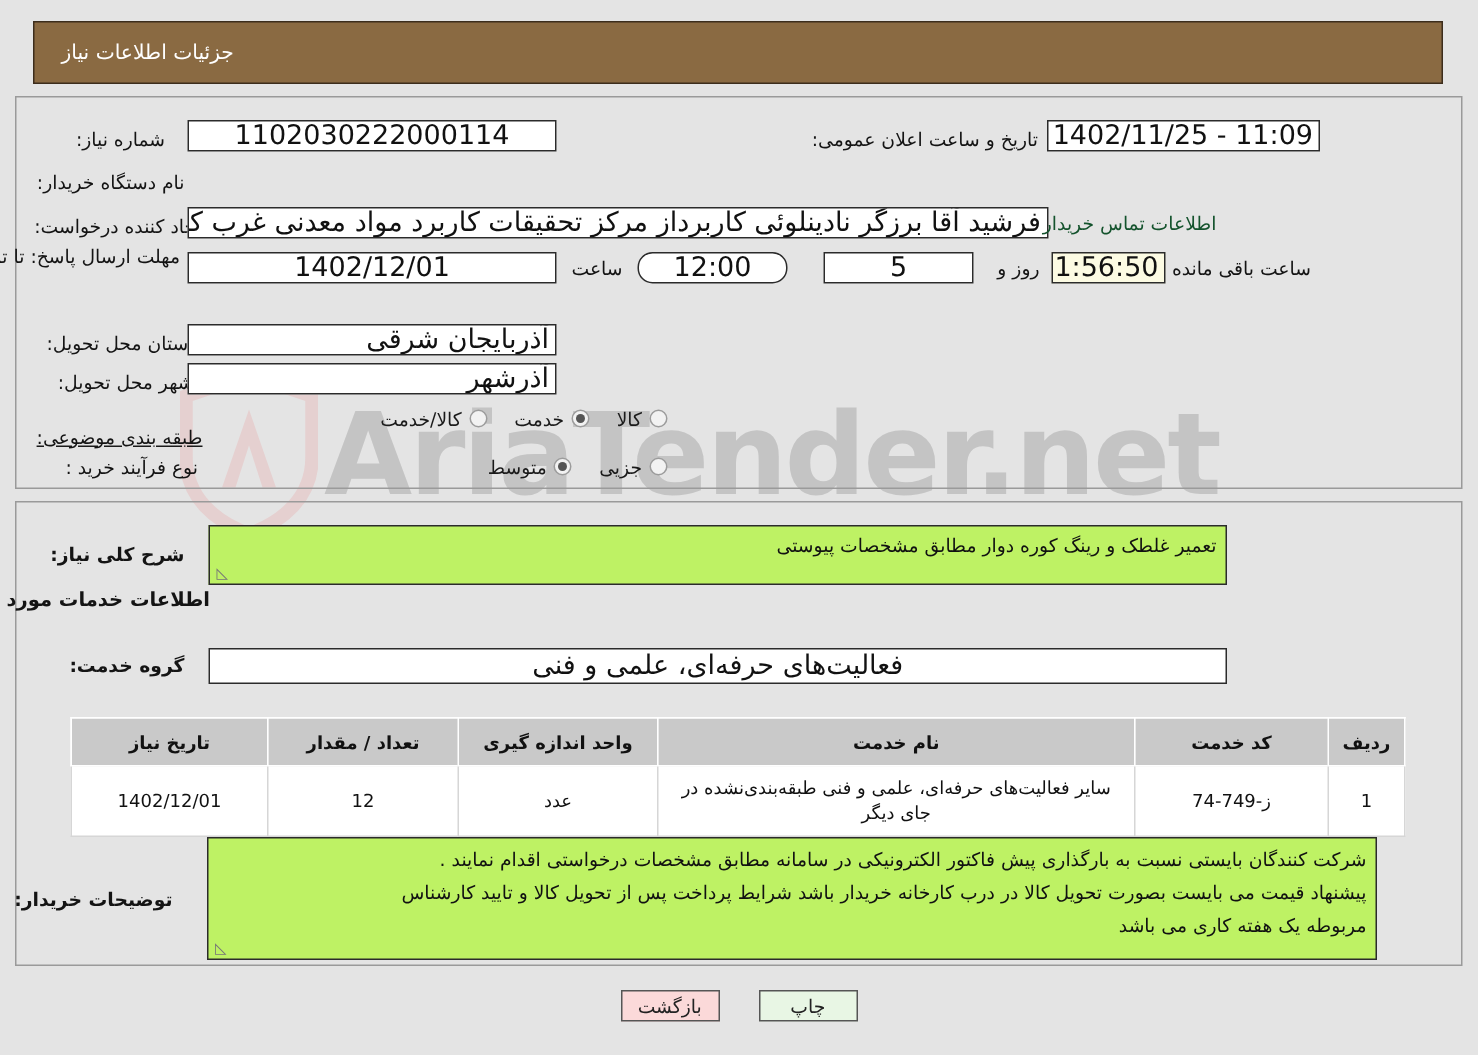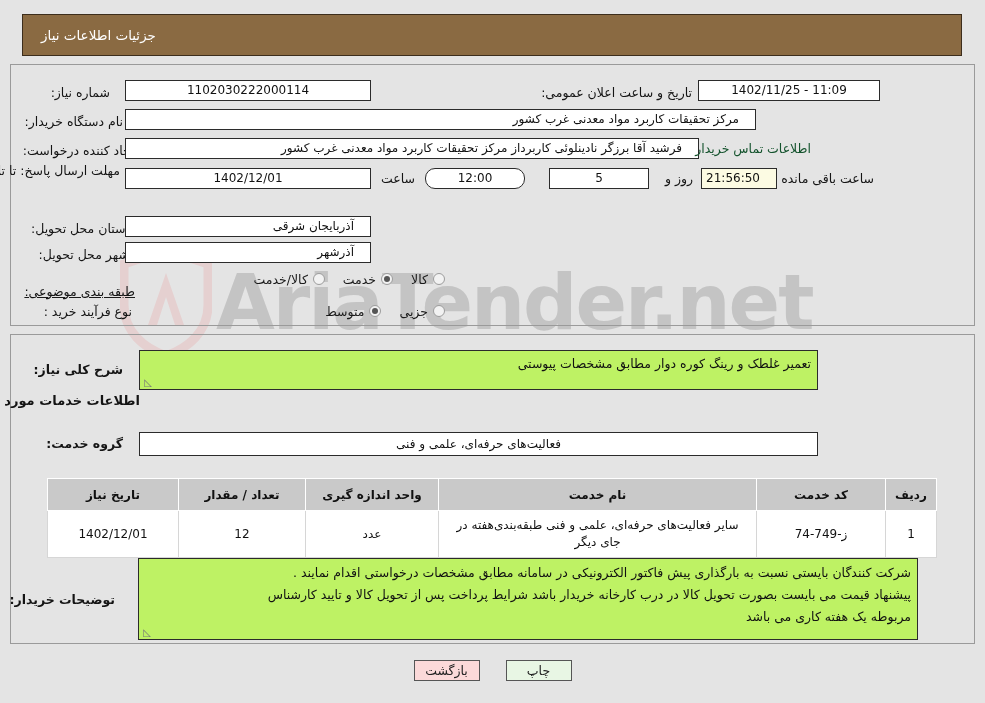--- a/index.html
+++ b/index.html
@@ -109,23 +109,23 @@
     color: #141414;
     white-space: nowrap;
   }
   .lbl-b { font-weight: bold; }
   .fld {
     background: #ffffff;
     border: 1px solid #2b2b2b;
     box-sizing: border-box;
     height: 21px;
     line-height: 19px;
-    font-size: 12px;
+    font-size: 18px;
     color: #111;
-    padding: 0 16px;
+    padding: 0 4px;
     text-align: center;
     overflow: hidden;
     white-space: nowrap;
   }
   .fld.rt { text-align: right; }
   .fld.yellow { background: #fcfbe3; }
   .link {
     color: #14532d;
     font-size: 12.5px;
     text-decoration: none;
@@ -270,21 +270,20 @@
   <div class="fld" style="position:absolute; top:80px; right:614px; width:246px; z-index:9;">1102030222000114</div>
 
   <div class="frow" style="top:81px; right:293px;">
     <span class="lbl">تاریخ و ساعت اعلان عمومی:</span>
   </div>
   <div class="fld" style="position:absolute; top:80px; right:105px; width:182px; z-index:9;">11:09 - 1402/11/25</div>
 
   <div class="frow" style="top:110px; right:862px;">
     <span class="lbl">نام دستگاه خریدار:</span>
   </div>
-  <div class="fld rt" style="position:absolute; top:109px; right:229px; width:631px; z-index:9;">مرکز تحقیقات کاربرد مواد معدنی غرب کشور</div>
 
   <div class="frow" style="top:139px; right:847px;">
     <span class="lbl">ایجاد کننده درخواست:</span>
   </div>
   <div class="fld rt" style="position:absolute; top:138px; right:286px; width:574px; z-index:9;">فرشید آقا برزگر نادینلوئی کاربرداز مرکز تحقیقات کاربرد مواد معدنی غرب کشور</div>
   <a class="link" style="position:absolute; top:141px; right:174px; z-index:9;">اطلاعات تماس خریدار</a>
 
   <div class="frow" style="top:162px; right:865px; height:auto; display:block; line-height:18px; text-align:right;">
     <span class="lbl">مهلت ارسال پاسخ: تا تاریخ:</span>
   </div>
@@ -361,21 +360,21 @@
         <th>نام خدمت</th>
         <th style="width:124px;">واحد اندازه گیری</th>
         <th style="width:118px;margin-top:21px;">تعداد / مقدار</th>
         <th style="width:122px;">تاریخ نیاز</th>
       </tr>
     </thead>
     <tbody>
       <tr>
         <td>1</td>
         <td>ز-749-74</td>
-        <td class="svc">سایر فعالیت‌های حرفه‌ای، علمی و فنی طبقه‌بندی‌هفته در جای دیگر</td>
+        <td class="svc">سایر فعالیت‌های حرفه‌ای، علمی و فنی طبقه‌بندی‌نشده در جای دیگر</td>
         <td>عدد</td>
         <td>12</td>
         <td>1402/12/01</td>
       </tr>
     </tbody>
   </table>
 
   <span class="lbl lbl-b" style="position:absolute; top:592px; right:870px; z-index:9;">توضیحات خریدار:</span>
   <div class="ta" style="top:558px; right:67px; width:780px; height:82px; line-height:22px;">
     <div>شرکت کنندگان بایستی نسبت به بارگذاری پیش فاکتور الکترونیکی در سامانه  مطابق مشخصات درخواستی اقدام نمایند .</div>

